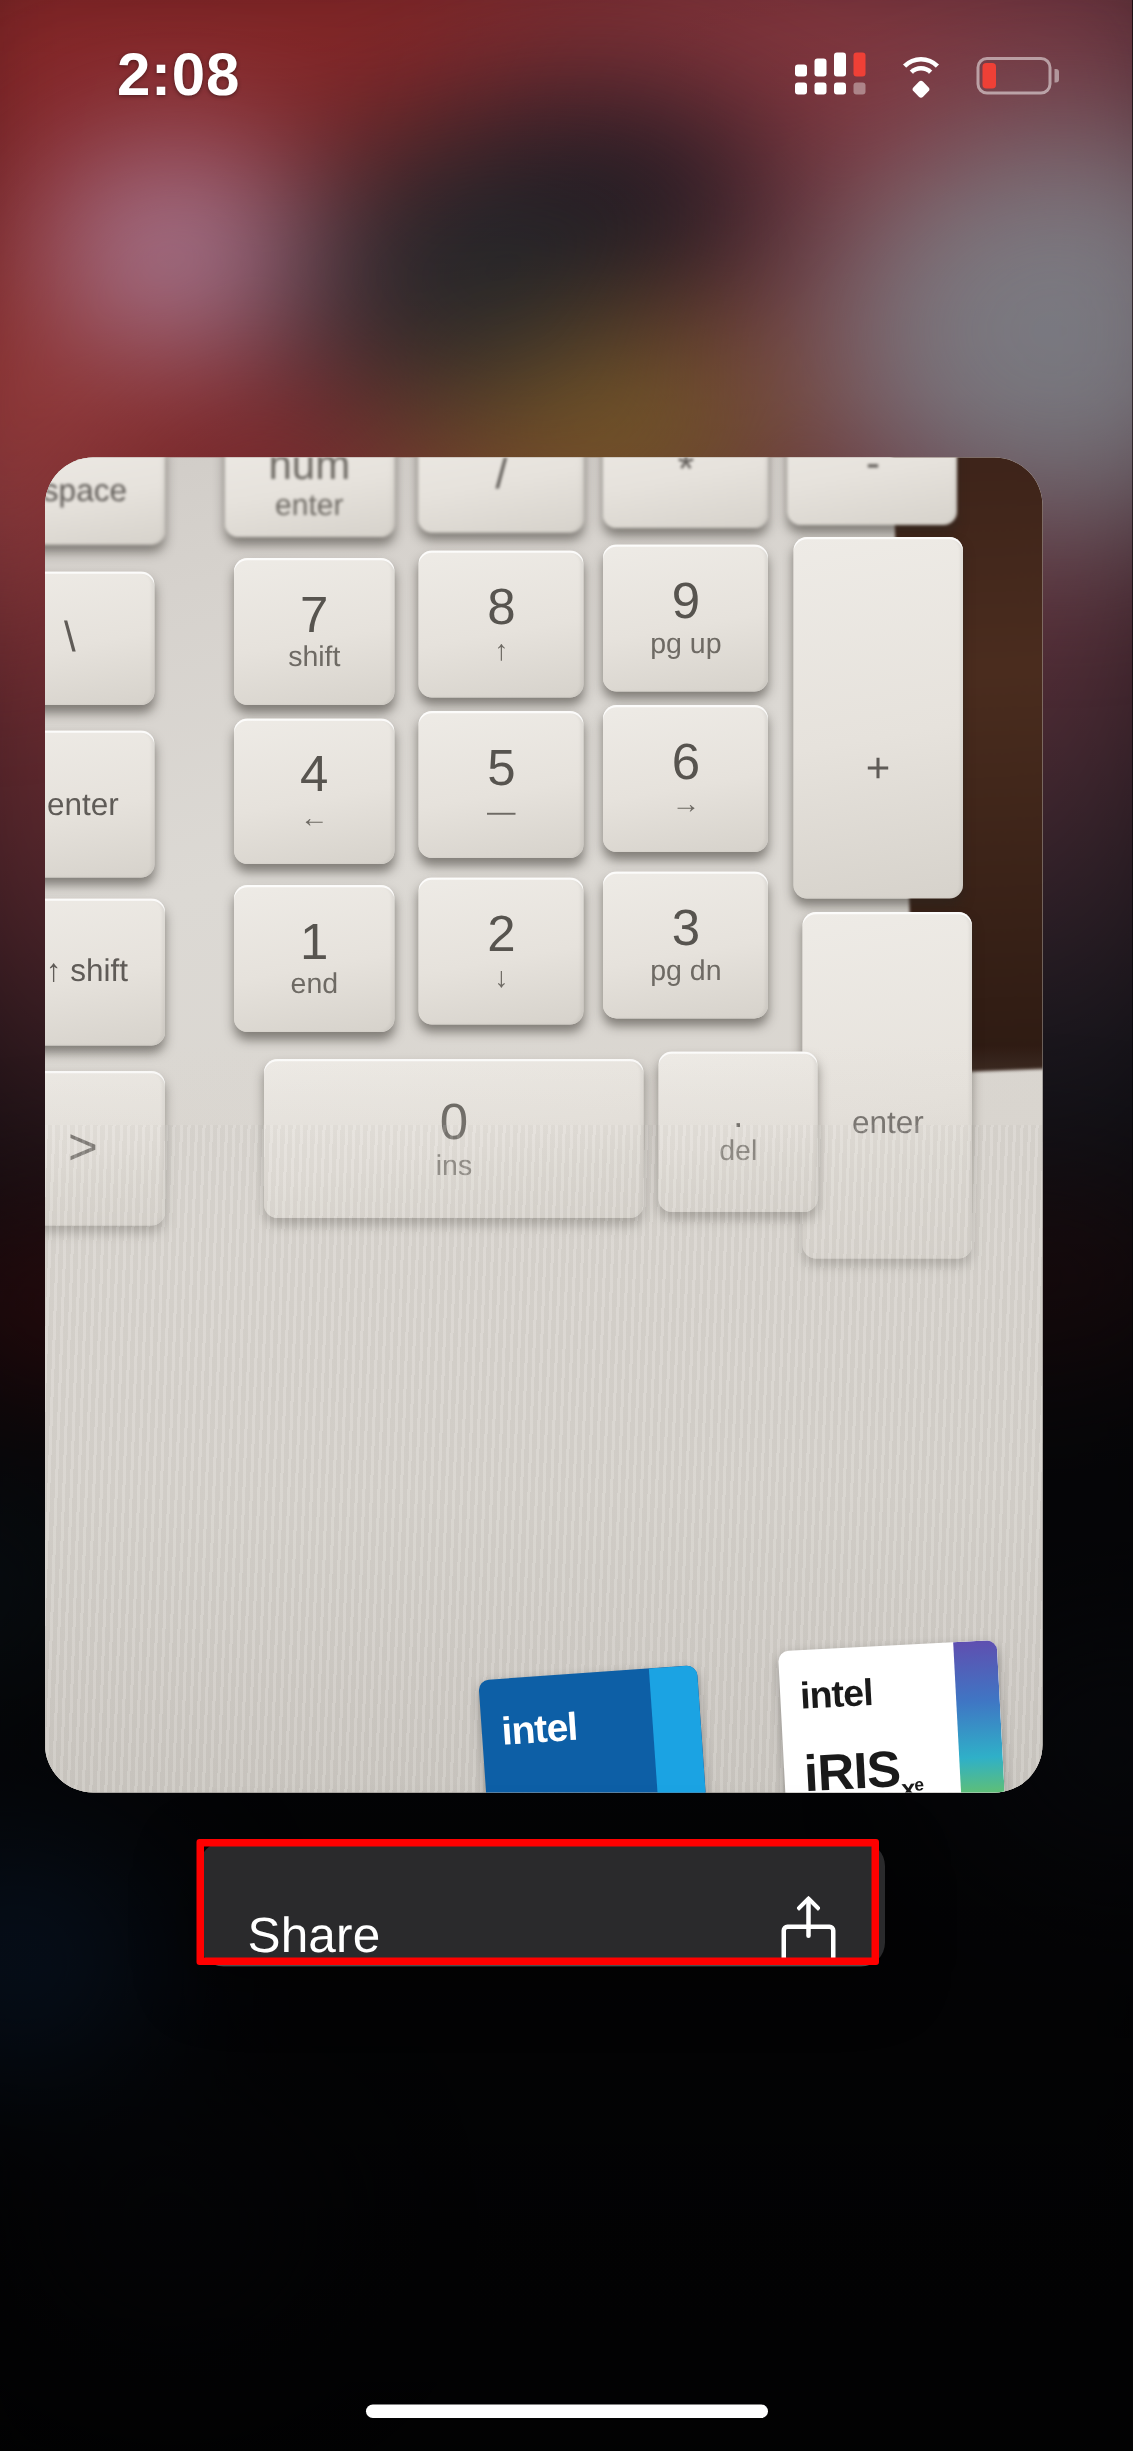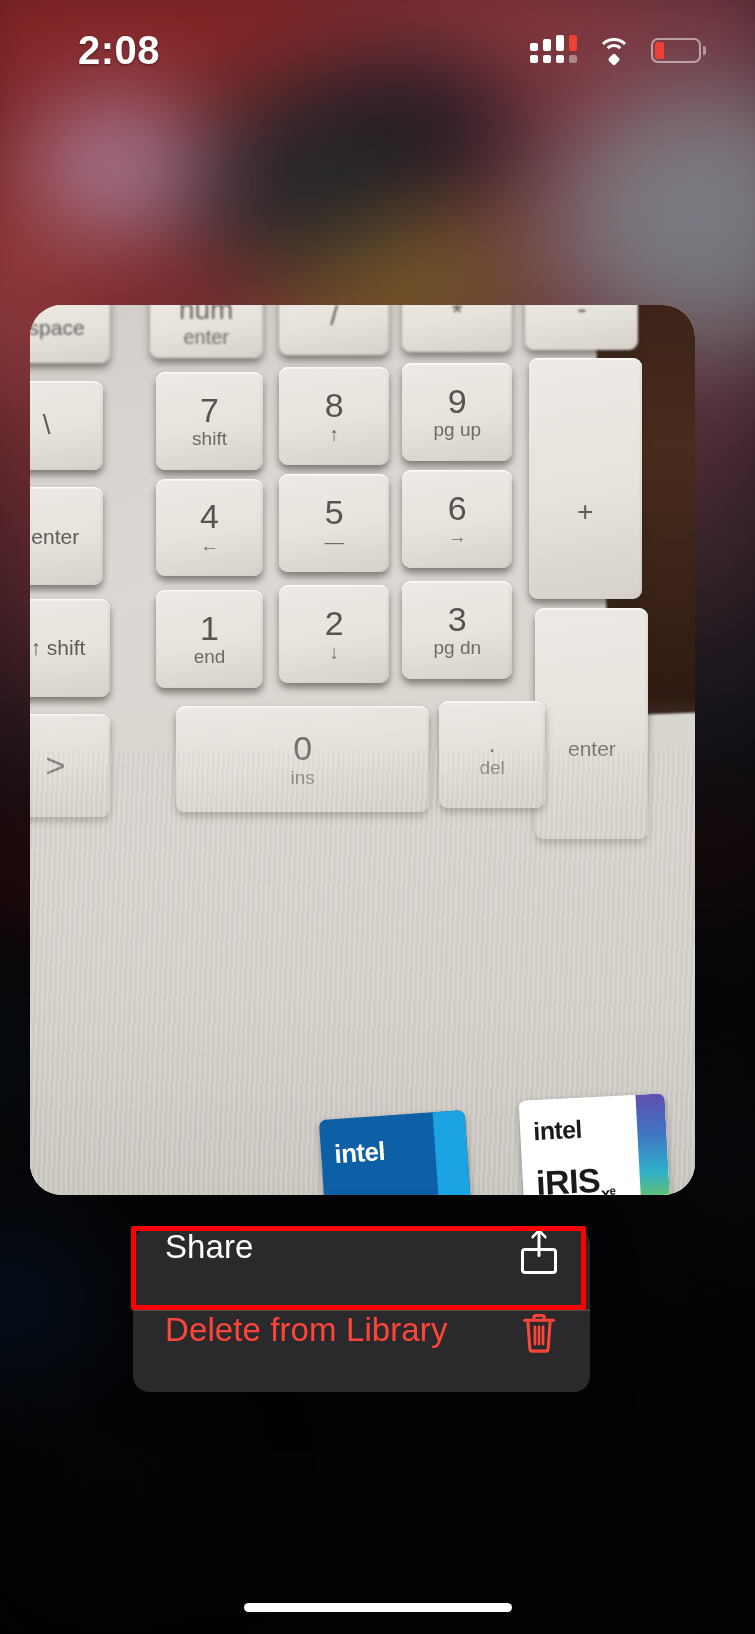--- a/index.html
+++ b/index.html
@@ -158,21 +158,21 @@
     position:absolute; left:133px; top:1228px; width:457px;
     background:#2a2a2c;
     border-radius:16px;
     overflow:hidden;
     z-index:30;
     box-shadow:0 10px 40px rgba(0,0,0,.5);
   }
   .mrow {
     position:relative;
     height:81px;
-    display:flex; align-items:flex-start; justify-content:space-between;
+    display:flex; align-items:flex-end; justify-content:space-between;
     padding:0 30px 0 32px;
     color:#fff;
     gap:18px;
   }
   .mrow .lbl { font-size:33px; font-weight:400; letter-spacing:.1px; }
   .mrow.danger .lbl { color:#ff453a; }
   .sep { height:1px; background:rgba(255,255,255,.17); margin:0; }
   .micon { width:42px; height:46px; position:relative; flex:0 0 auto; }
 
   
@@ -361,30 +361,19 @@
           <span class="stem"></span>
           <span class="arw"></span>
       </span>
     </div>
 
     <div class="sep" style="background:rgba(255,255,255,.09)"></div>
 
 
     <div class="sep"></div>
 
-    <div class="mrow danger">
-      <span class="lbl">Delete from Library</span>
-      <span class="micon ic-trash">
-        <svg width="42" height="44" viewBox="0 0 24 26">
-          <path d="M3.5 5.5 H20.5" stroke="#ff453a" stroke-width="1.8" stroke-linecap="round" fill="none"></path>
-          <path d="M9 5.5 V3.6 a1 1 0 0 1 1-1 h4 a1 1 0 0 1 1 1 V5.5" stroke="#ff453a" stroke-width="1.8" fill="none" stroke-linejoin="round"></path>
-          <path d="M5.4 5.5 L6.6 22.4 a1.4 1.4 0 0 0 1.4 1.3 h8 a1.4 1.4 0 0 0 1.4-1.3 L18.6 5.5" stroke="#ff453a" stroke-width="1.8" fill="none" stroke-linejoin="round"></path>
-          <path d="M9.6 9.4 V19.6 M12 9.4 V19.6 M14.4 9.4 V19.6" stroke="#ff453a" stroke-width="1.6" stroke-linecap="round"></path>
-        </svg>
-      </span>
-    </div>
   </div>
 
   <div class="highlight"></div>
 
   <div class="home-ind"></div>
 
 </div>
 
 </body></html>

